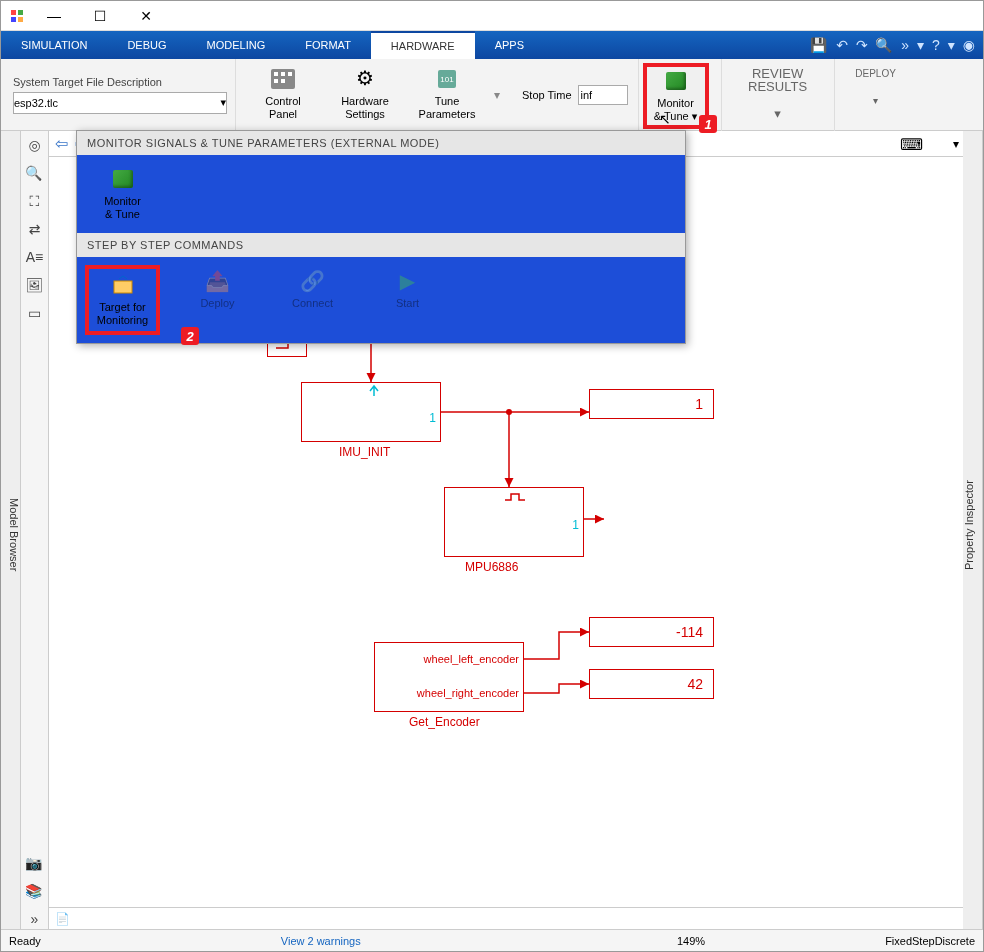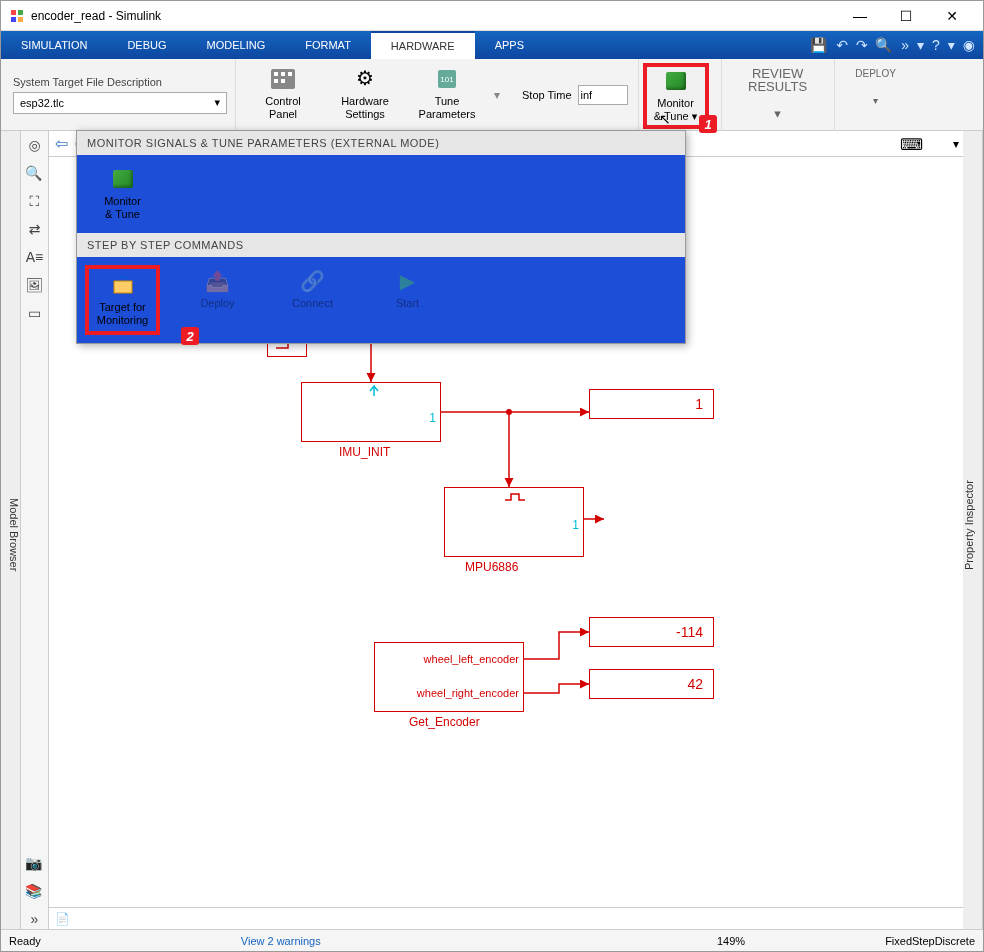--- a/index.html
+++ b/index.html
@@ -11,21 +11,21 @@
 .winbtns{display:flex;gap:0}
 .winbtn{width:46px;height:30px;display:flex;align-items:center;justify-content:center;font-size:14px}
 .ribbon-tabs{height:28px;background:linear-gradient(#1565C0,#0D47A1);display:flex;align-items:center;color:#fff;font-size:11px;position:relative}
 .rtab{padding:0 20px;height:28px;display:flex;align-items:center;cursor:pointer}
 .rtab.active{background:#fff;color:#333;border-top:2px solid #0D47A1}
 .qat{position:absolute;right:8px;display:flex;gap:8px;align-items:center}
 .qat span{font-size:14px;color:#cfe4ff}
 .toolstrip{height:72px;background:#f3f3f3;border-bottom:1px solid #ccc;display:flex;align-items:center;padding:0 4px;position:relative}
 .fileinfo{width:230px;padding:4px 8px}
 .fileinfo .lbl{font-size:11px;color:#444;margin-bottom:4px}
-.fileinfo .combo{height:22px;border:1px solid #aaa;background:#fff;padding:2px 6px;font-size:11px;display:flex;align-items:center;justify-content:space-between}
+.fileinfo .combo{height:22px;border:1px solid #aaa;background:#fff;padding:2px 0;font-size:11px;display:flex;align-items:center;justify-content:space-between}
 .toolgroup{display:flex;align-items:flex-start;padding:4px 12px;gap:12px;height:72px;border-left:1px solid #ddd}
 .toolbtn{display:flex;flex-direction:column;align-items:center;justify-content:center;width:70px;cursor:pointer;font-size:11px;text-align:center;line-height:13px;padding-top:4px}
 .toolbtn .ticon{width:24px;height:24px;margin-bottom:4px;display:flex;align-items:center;justify-content:center;font-size:20px}
 .stoptime{display:flex;align-items:center;gap:6px;padding:0 10px;font-size:11px}
 .stoptime input{width:50px;height:20px;border:1px solid #aaa;padding:2px;font-size:11px}
 .monitor-highlight{border:4px solid #ed1c24;background:#f0f0f0;padding:2px}
 .step-marker{position:absolute;background:#ed1c24;color:#fff;width:18px;height:18px;border-radius:3px;display:flex;align-items:center;justify-content:center;font-weight:bold;font-size:13px;font-style:italic}
 .drop-panel{position:absolute;top:130px;left:76px;width:610px;background:#1d4ed8;border:1px solid #999;box-shadow:2px 2px 8px rgba(0,0,0,0.3);z-index:100}
 .drop-hdr{background:#e6e6e6;padding:6px 10px;font-size:11px;font-weight:normal;color:#444;letter-spacing:0.5px}
 .drop-row{display:flex;padding:8px;gap:20px}
@@ -44,42 +44,41 @@
 .canvas{flex:1;background:#fff;position:relative;overflow:hidden}
 .block{position:absolute;border:1.5px solid #d40000;background:#fff}
 .block-label{position:absolute;color:#d40000;font-size:12px;text-align:center}
 .display-box{position:absolute;border:1.5px solid #d40000;background:#fff;display:flex;align-items:center;justify-content:flex-end;padding-right:10px;color:#d40000;font-size:14px}
 .port-num{position:absolute;color:#00bcd4;font-size:12px}
 svg.wires{position:absolute;top:0;left:0;width:100%;height:100%;pointer-events:none}
 .wire{stroke:#d40000;stroke-width:1.5;fill:none}
 .arrowhead{fill:#d40000}
 .note-block{position:absolute;border:1.5px solid #d40000;background:#fff;text-align:center;padding:4px;font-size:13px}
 .step-block{position:absolute;border:1.5px solid #d40000;background:#fff}
-.statusbar{height:22px;border-top:1px solid #ccc;background:#f5f5f5;display:flex;align-items:center;font-size:11px;padding:0 8px;}
+.statusbar{height:22px;border-top:1px solid #ccc;background:#f5f5f5;display:flex;align-items:center;font-size:11px;padding:0 8px;gap:40px}
 .statusbar .warn{color:#1565C0;margin-left:200px}
 .statusbar .zoom{margin-left:auto}
 .statusbar .mode{margin-left:140px}
 .kb-icon{position:absolute;top:4px;right:40px;font-size:16px}
 .chip-icon{width:20px;height:18px;background:linear-gradient(135deg,#4a4,#282);border-radius:2px;position:relative;box-shadow:inset -2px -2px 3px rgba(0,0,0,0.3)}
 .cursor{position:absolute;font-size:14px;color:#000;pointer-events:none;z-index:200}
 </style>
 </head>
 <body>
 
 <div class="window">
   <div class="titlebar">
     <span class="icon">
         <svg width="16" height="16">
           <rect x="2" y="2" width="5" height="5" fill="#f44"></rect>
           <rect x="9" y="2" width="5" height="5" fill="#4a4"></rect>
           <rect x="2" y="9" width="5" height="5" fill="#44f"></rect>
           <rect x="9" y="9" width="5" height="5" fill="#fa4"></rect>
         </svg>
       </span>
-    <span class="title">encoder_read - Simulink</span>
     <div class="winbtns">
       <div class="winbtn">—</div>
       <div class="winbtn">☐</div>
       <div class="winbtn close">✕</div>
     </div>
   </div>
 
   <div class="ribbon-tabs">
     <div class="rtab">SIMULATION</div>
     <div class="rtab">DEBUG</div>

